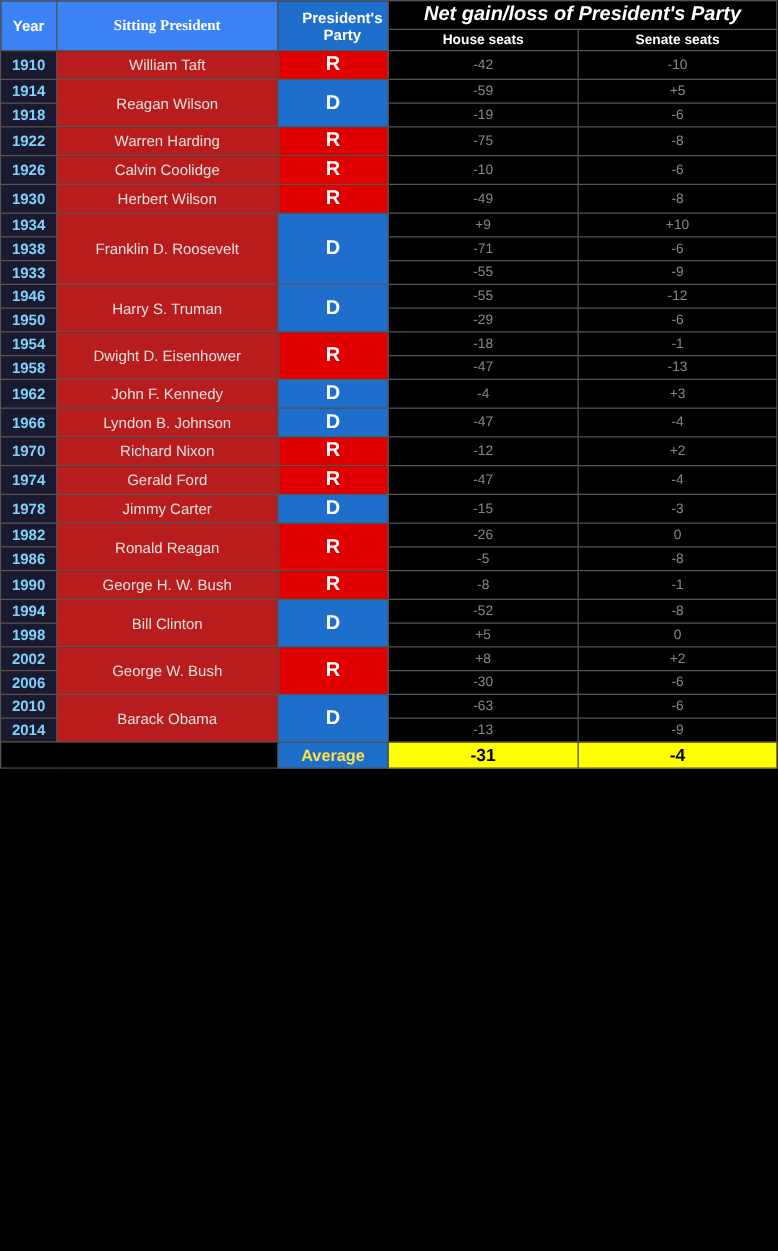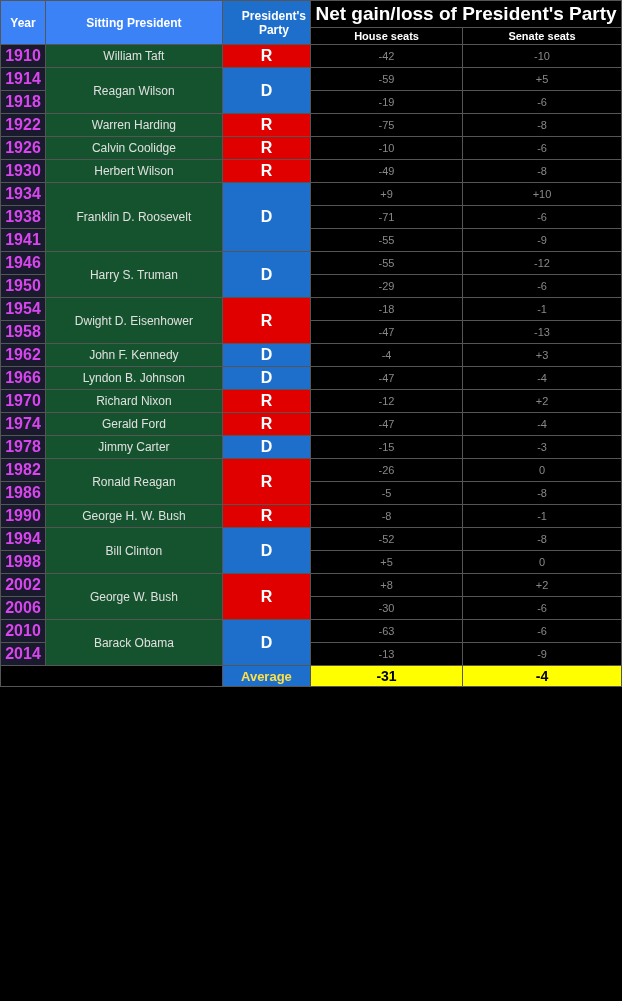--- a/index.html
+++ b/index.html
@@ -37,20 +37,21 @@
     }
     .col-year {
       width: 45px;
       background: #1a1a2e;
       color: #fff;
     }
     .col-president {
       width: 180px;
       background: #1a1a2e;
       color: #fff;
+      font-family: Liberation Serif, serif;
     }
     .col-party {
       width: 80px;
     }
     .col-house {
       width: 155px;
       background: #000;
     }
     .col-senate {
       width: 162px;
@@ -63,26 +64,26 @@
       font-size: 16px;
     }
     .party-d {
       background: #1e6fcc;
       color: #fff;
       font-weight: bold;
       font-size: 16px;
     }
     .year-cell {
       background: #1a1a2e;
-      color: #d946ef;
-      font-size: 16px;
+      color: #7dd3fc;
+      font-size: 12px;
       font-weight: bold;
     }
     .president-cell {
-      background: #14532d;
+      background: #b91c1c;
       color: #e0e0e0;
       font-size: 12px;
     }
     .data-cell {
       background: #000;
       color: #888;
       font-size: 11px;
     }
     .avg-label {
       background: #1e6fcc;
@@ -100,21 +101,21 @@
 </head>
 <body>
 
 <div class="table-container">
   <table>
     <thead>
       <tr class="header-top">
         <th class="col-year" rowspan="2">Year</th>
         <th class="col-president" rowspan="2">Sitting President</th>
         <th class="col-party" rowspan="2" style="background:#1e6fcc; color:#fff; font-weight:bold;padding-left:19px;">President's Party</th>
-        <th colspan="2" style="background:#000; color:#fff; font-weight:bold; font-size:19px;">Net gain/loss of President's Party</th>
+        <th colspan="2" style="background:#000; color:#fff; font-weight:bold; font-size:16px;font-style:italic;">Net gain/loss of President's Party</th>
       </tr>
       <tr class="header-sub">
         <th class="col-house">House seats</th>
         <th class="col-senate">Senate seats</th>
       </tr>
     </thead>
     <tbody id="table-body">
     <tr>
           <td class="year-cell">1910</td>
           <td class="president-cell" rowspan="1">William Taft</td>
@@ -161,21 +162,21 @@
           <td class="party-d" rowspan="3">D</td>
           <td class="data-cell">+9</td>
           <td class="data-cell">+10</td>
         </tr>
         <tr>
           <td class="year-cell">1938</td>
           <td class="data-cell">-71</td>
           <td class="data-cell">-6</td>
         </tr>
         <tr>
-          <td class="year-cell">1941</td>
+          <td class="year-cell">1933</td>
           <td class="data-cell">-55</td>
           <td class="data-cell">-9</td>
         </tr>
         <tr>
           <td class="year-cell">1946</td>
           <td class="president-cell" rowspan="2">Harry S. Truman</td>
           <td class="party-d" rowspan="2">D</td>
           <td class="data-cell">-55</td>
           <td class="data-cell">-12</td>
         </tr>

